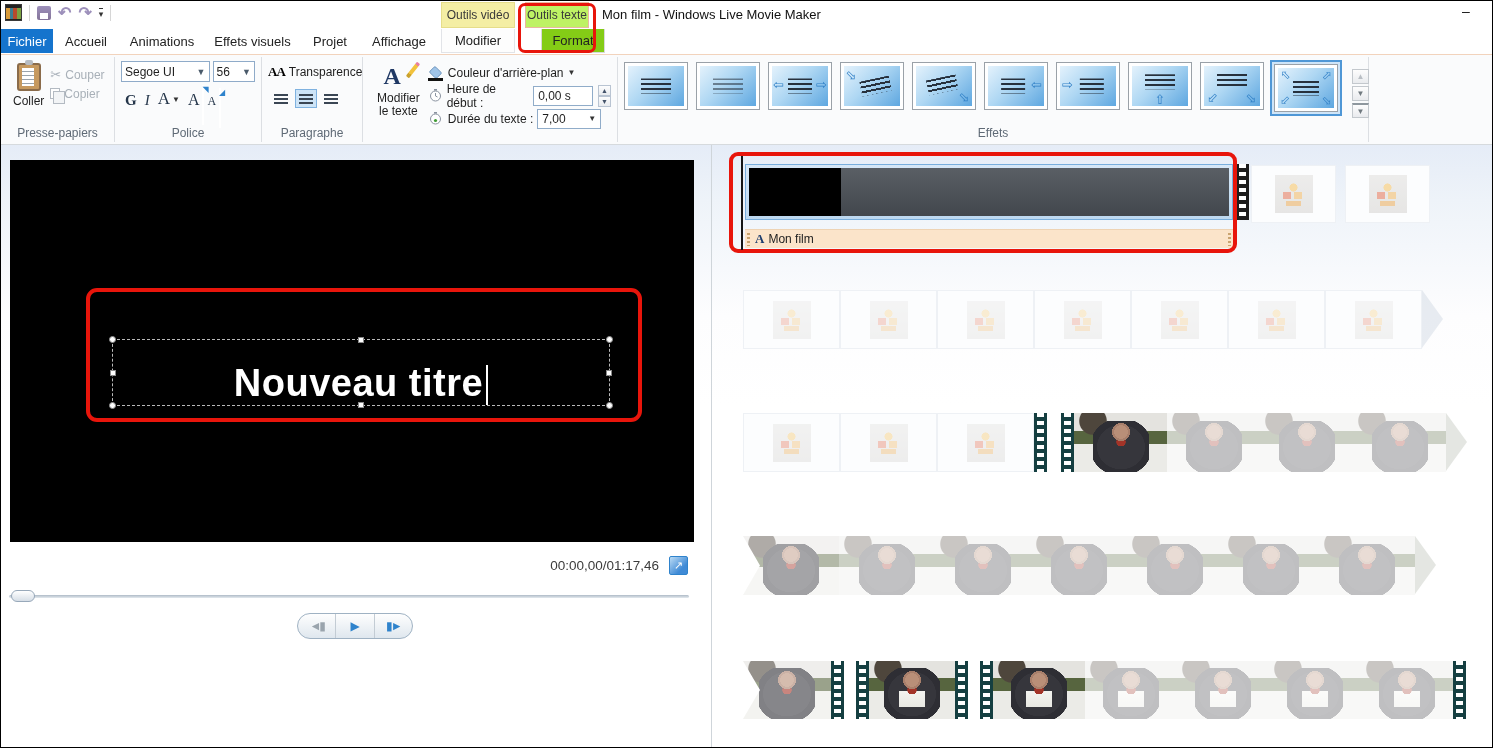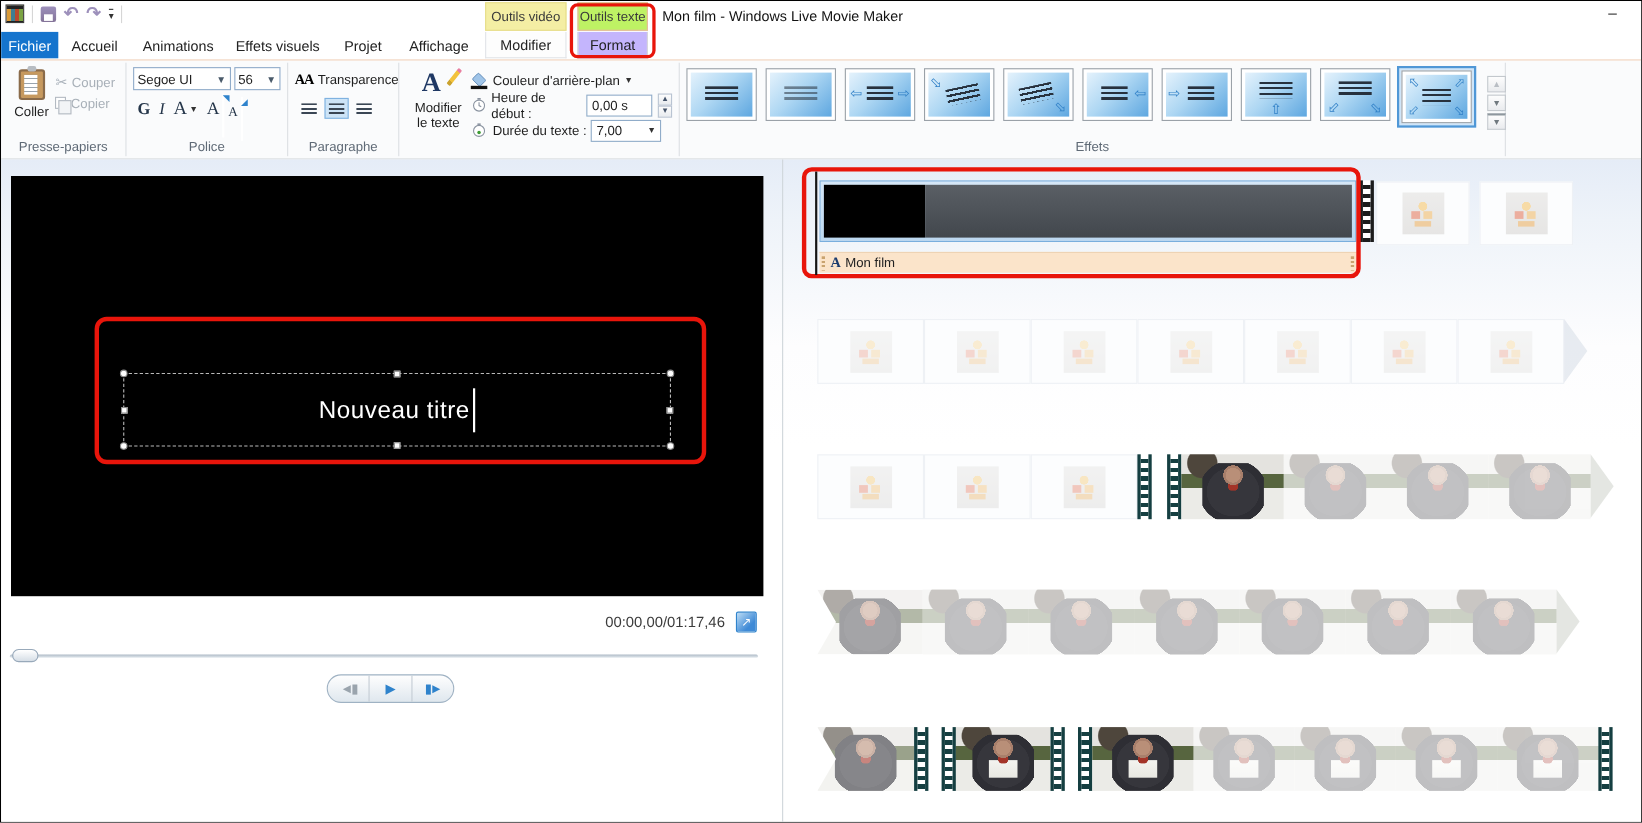--- a/index.html
+++ b/index.html
@@ -27,21 +27,21 @@
   
   #tabrow{position:relative;height:25px;background:#fff}
   .tab{position:absolute;top:0;height:24px;display:flex;align-items:center;justify-content:center;font-size:13px;color:#222}
   #tab-fichier{left:0;width:52px;background:#1574cd;color:#fff}
   #tab-accueil{left:52px;width:66px}
   #tab-animations{left:120px;width:82px}
   #tab-effets-visuels{left:204px;width:95px}
   #tab-projet{left:301px;width:56px}
   #tab-affichage{left:359px;width:78px}
   #tab-edition{left:440px;width:74px;background:#fdfdfd;border:1px solid #e2e4e8;border-top:none}
-  #tab-format{left:524px;width:64px;background:#c4b5fd;border:1px solid #d9d9d9;border-top:none}
+  #tab-format{left:540px;width:64px;background:#84cc16;border:1px solid #d9d9d9;border-top:none}
   #annot-tabs{position:absolute;left:517px;top:2px;width:78px;height:50px;border:3px solid #e8150b;border-radius:7px;z-index:30;pointer-events:none}
 
   
   #ribbon{position:relative;height:91px;background:#fafbfc;border-top:1px solid #f2d3bc;border-bottom:1px solid #d6dadd;display:flex}
   .rgroup{display:flex;flex-direction:column;position:relative}
   .rsep{width:1px;background:#dcdfe3;margin:2px 0}
   .glabel{margin-top:auto;text-align:center;color:#5f6a76;font-size:12px;padding:2px 0 4px}
   .gbody{display:flex;flex:1;padding:6px 6px 0}
 
   
@@ -127,21 +127,21 @@
   .gs.more{border-top:2px solid #8e979e;padding-top:1px}
 
   
   #content{position:relative;height:603px;background:linear-gradient(180deg,#e5ecf7 0,#eef3f9 55px,#fdfdfe 170px,#fff 260px)}
   #divider{position:absolute;left:710px;top:0;bottom:0;width:1px;background:#cfd5da}
 
   
   #video{position:absolute;left:9px;top:15px;width:684px;height:382px;background:#000}
   #annot-preview{position:absolute;left:85px;top:143px;width:556px;height:134px;border:4px solid #e8150b;border-radius:11px;z-index:6;pointer-events:none}
   #selbox{position:absolute;left:102px;top:179px;width:498px;height:67px;border:1px dashed #b9b9b9}
-  #title-text{position:absolute;left:0;right:0;top:0;bottom:0;display:flex;align-items:center;justify-content:center;color:#fff;font-size:22px;font-weight:normal;letter-spacing:.5px}
+  #title-text{position:absolute;left:0;right:0;top:0;bottom:0;display:flex;align-items:flex-end;justify-content:center;color:#fff;font-size:38px;font-weight:bold;letter-spacing:.5px}
   .caret{display:inline-block;width:2px;height:40px;background:#fff;margin-left:3px}
   .hd{position:absolute;background:#fdfdfd;border:1px solid #8a8a8a;z-index:7}
   .hd.c{width:7px;height:7px;border-radius:50%}
   .hd.s{width:6px;height:6px}
   #timecode{position:absolute;left:480px;top:413px;width:178px;text-align:right;font-size:13.5px;color:#3c3c3c}
   #popout{position:absolute;left:668px;top:411px;width:19px;height:19px;border:1px solid #2f83cc;background:linear-gradient(135deg,#bcdcf5,#3f8ad6 70%);color:#fff;font-size:11px;display:flex;align-items:center;justify-content:center;border-radius:2px}
   #seek{position:absolute;left:8px;top:444px;width:680px;height:14px}
   #seek .track{position:absolute;left:0;right:0;top:6px;height:3px;background:linear-gradient(#aebac6,#e4eaef);border-radius:2px}
   #seek .thumb{position:absolute;left:2px;top:1px;width:24px;height:12px;border-radius:7px;border:1px solid #98a9ba;background:linear-gradient(#ffffff,#d6dee6)}
   #transport{position:absolute;left:296px;top:468px;width:116px;height:26px;border:1px solid #9fb2c3;border-radius:13px;background:linear-gradient(#fefefe,#dfe7ee);display:flex;overflow:hidden}

